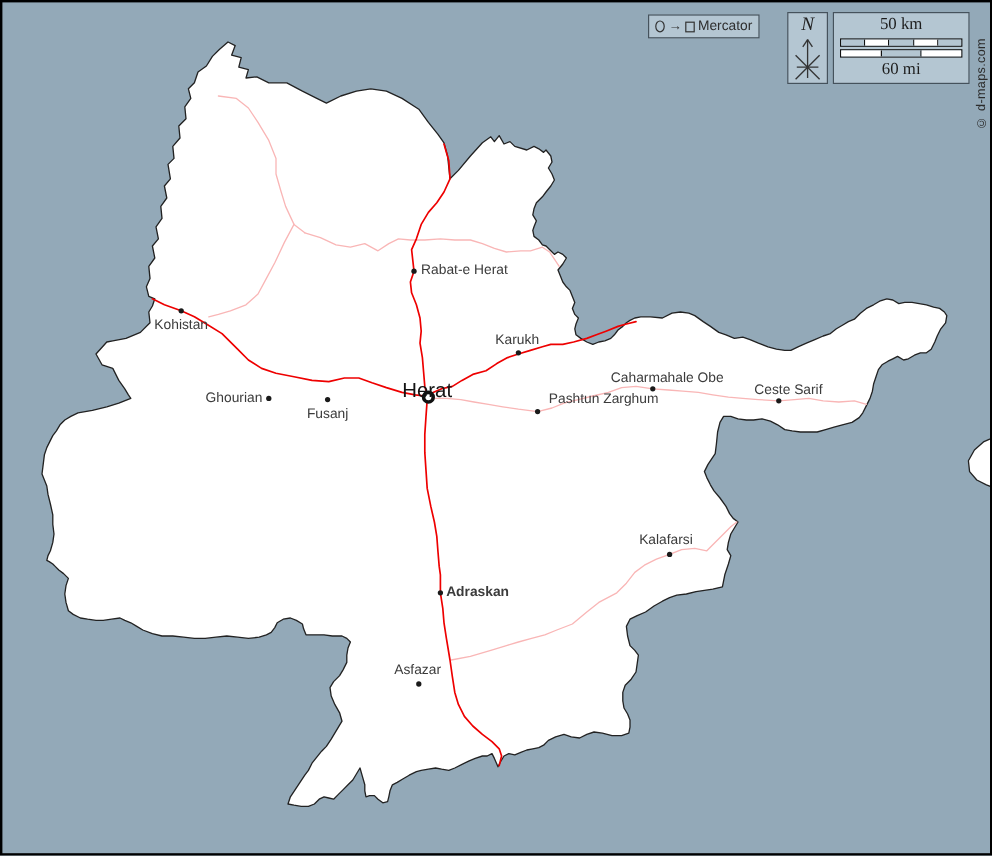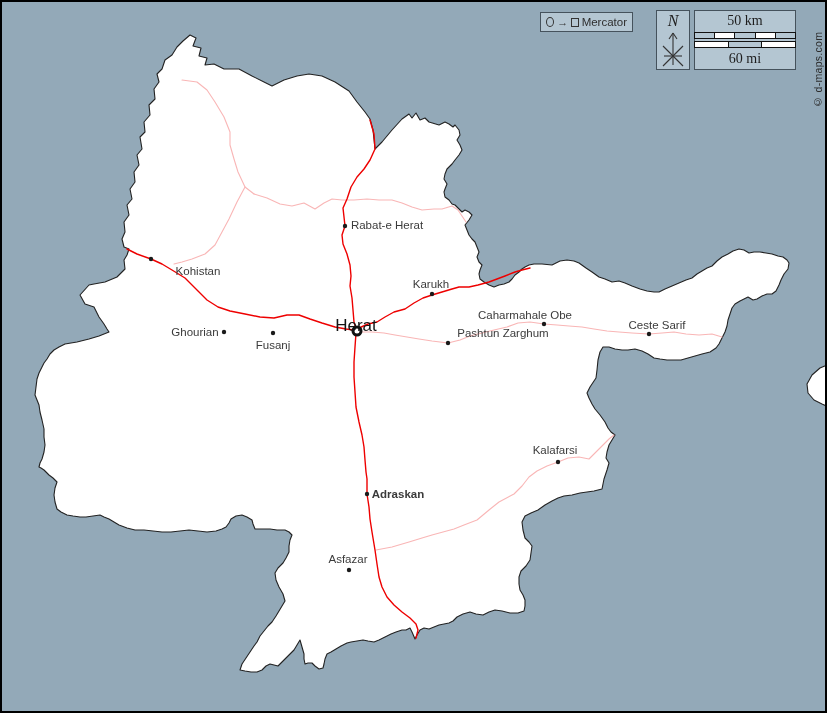--- a/index.html
+++ b/index.html
@@ -37,21 +37,21 @@
   .shape-arrow{font-size:11px;color:#333;line-height:1;}
   #north-box{
     left:654px;top:8px;width:34px;height:60px;
     display:flex;flex-direction:column;align-items:center;
   }
   #north-n{
     font-family:"Liberation Serif","DejaVu Serif",serif;
     font-style:italic;font-size:16px;color:#222;margin-top:2px;line-height:1;
   }
   #scale-box{
-    left:692px;top:8px;width:102px;height:60px;
+    left:692px;top:8px;width:114px;height:60px;
     display:flex;flex-direction:column;align-items:center;justify-content:space-between;
     padding:2px 0;font-family:"Liberation Serif","DejaVu Serif",serif;
     font-size:14px;color:#1d1d1d;
   }
   .scalebar{
     width:102px;height:7px;box-sizing:border-box;border:1px solid #111;
     display:flex;background:#b4c6d2;
   }
   .scalebar .seg{flex:1;border-right:1px solid #111;}
   .scalebar .seg:last-child{border-right:none;}
@@ -139,26 +139,26 @@
         <circle cx="647" cy="332" r="2.2" class="city-dot"></circle>
         <circle cx="556" cy="460" r="2.2" class="city-dot"></circle>
         <circle cx="365" cy="492" r="2.2" class="city-dot"></circle>
         <circle cx="347" cy="568" r="2.2" class="city-dot"></circle>
       </g>
   </svg>
 
   <div id="city-labels">
       <div class="city-label capital" style="left: 354px; top: 311px;">Herat</div>
       <div class="city-label" style="left: 385px; top: 223px;">Rabat-e Herat</div>
-      <div class="city-label" style="left: 149px; top: 269px; margin-left: 47px;">Kohistan</div>
+      <div class="city-label" style="left: 149px; top: 269px;">Kohistan</div>
       <div class="city-label" style="left: 429px; top: 282px;">Karukh</div>
       <div class="city-label" style="left: 193px; top: 330px;">Ghourian</div>
       <div class="city-label" style="left: 271px; top: 343px;">Fusanj</div>
       <div class="city-label" style="left: 454px; top: 331px; margin-left: 47px;">Pashtun Zarghum</div>
-      <div class="city-label" style="left: 523px; top: 313px;">Caharmahale Obe</div>
+      <div class="city-label" style="left: 554px; top: 313px;">Caharmahale Obe</div>
       <div class="city-label" style="left: 655px; top: 323px; text-align: center;">Ceste Sarif</div>
       <div class="city-label" style="left: 553px; top: 448px;">Kalafarsi</div>
       <div class="city-label" style="left: 396px; top: 492px; font-weight: bold;">Adraskan</div>
       <div class="city-label" style="left: 346px; top: 557px;">Asfazar</div>
     </div>
 
   <div id="proj-box" class="panel">
     <span class="shape-circle"></span>
     <span class="shape-arrow">→</span>
     <span class="shape-square"></span>

